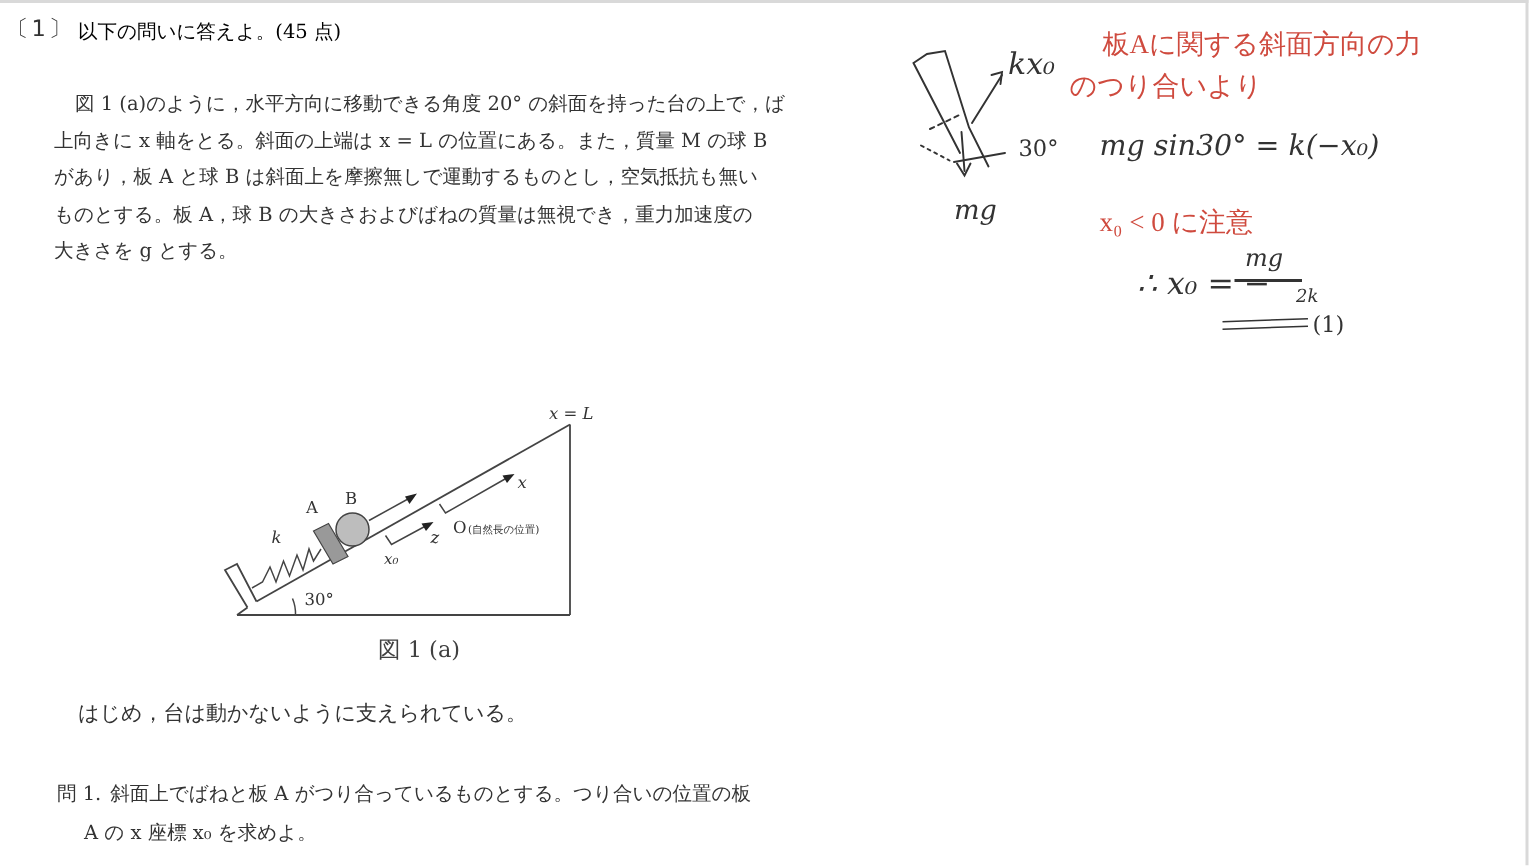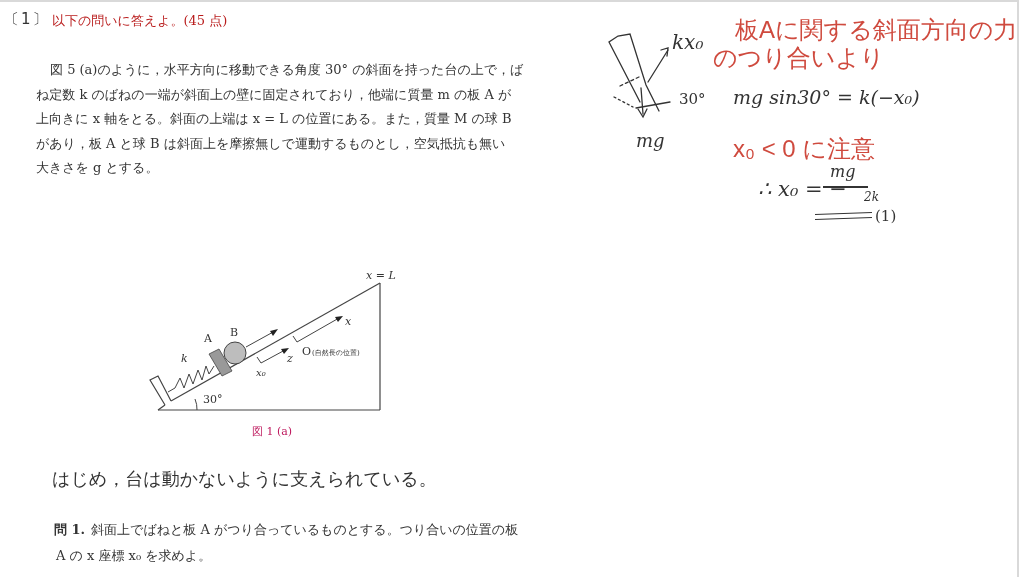--- a/index.html
+++ b/index.html
@@ -13,63 +13,63 @@
     position:absolute; left:0; top:0; width:1019px; height:577px;
     border-top:2px solid #d9d9d9; border-right:2px solid #d9d9d9;
     box-sizing:border-box;
   }
   .qnum {
     position:absolute; left:4px; top:10px;
     font-family:"DejaVu Sans", sans-serif; font-size:15px; color:#333;
     letter-spacing:2px;
   }
   .qhead {
-    position:absolute; left:52px; top:12px; font-size:13px; color:#b91c1c;
+    position:absolute; left:52px; top:12px; font-size:13px; color:#000000;
   }
   .para {
     position:absolute; left:36px; top:58px; width:480px;
     font-size:13px; line-height:24.5px; color:#333;
   }
   .para .line { display:block; white-space:nowrap; }
   .para .first { padding-left:14px; }
   .fig { position:absolute; left:140px; top:260px; }
   .fig-caption {
-    position:absolute; left:252px; top:424px; font-size:11px; color:#be185d;
+    position:absolute; left:252px; top:424px; font-size:15px; color:#404040;
   }
   .note {
-    position:absolute; left:52px; top:467px; font-size:18px; color:#333;
+    position:absolute; left:52px; top:467px; font-size:14px; color:#333;
   }
   .q1 {
     position:absolute; left:38px; top:517px; font-size:13px; line-height:26px; color:#333;
   }
-  .q1 .lbl { font-weight:bold; margin-right:6px;margin-left:16px; }
+  .q1 .lbl { font-weight:normal; margin-right:6px; }
   .q1 .cont { display:block; padding-left:18px; }
   .ann-red {
-    position:absolute; font-family:Liberation Sans, sans-serif;
-    color:#cf4a3e; font-size:24px; line-height:27px; white-space:nowrap;
+    position:absolute; font-family:Liberation Serif, serif;
+    color:#cf4a3e; font-size:18px; line-height:27px; white-space:nowrap;
   }
   .hand {
     position:absolute; font-family:"DejaVu Serif", serif; font-style:italic;
     color:#333; white-space:nowrap;
   }
   svg text { font-family:"DejaVu Serif", serif; }
 </style>
 </head>
 <body>
 
 <div class="frame"></div>
 
 <div class="qnum">〔1〕</div>
 <div class="qhead">以下の問いに答えよ。(45 点)</div>
 
 <div class="para">
-  <span class="line first">図 5 (a)のように，水平方向に移動できる角度 30° の斜面を持った台の上で，ば</span>
-  <span class="line">ね定数 k のばねの一端が斜面上の壁に固定されており，他端に質量 m の板 A が</span>
+  <span class="line first">図 1 (a)のように，水平方向に移動できる角度 20° の斜面を持った台の上で，ば</span>
   <span class="line">上向きに x 軸をとる。斜面の上端は x = L の位置にある。また，質量 M の球 B</span>
   <span class="line">があり，板 A と球 B は斜面上を摩擦無しで運動するものとし，空気抵抗も無い</span>
+  <span class="line">ものとする。板 A，球 B の大きさおよびばねの質量は無視でき，重力加速度の</span>
   <span class="line">大きさを g とする。</span>
 </div>
 
 <svg class="fig" width="260" height="165" viewBox="140 260 260 165">
 
   <g stroke="#444" stroke-width="1.2" fill="none">
     <line x1="158" y1="410" x2="380" y2="410"></line>
     <line x1="380" y1="410" x2="380" y2="283"></line>
     <line x1="380" y1="283" x2="171" y2="401"></line>
   </g>

